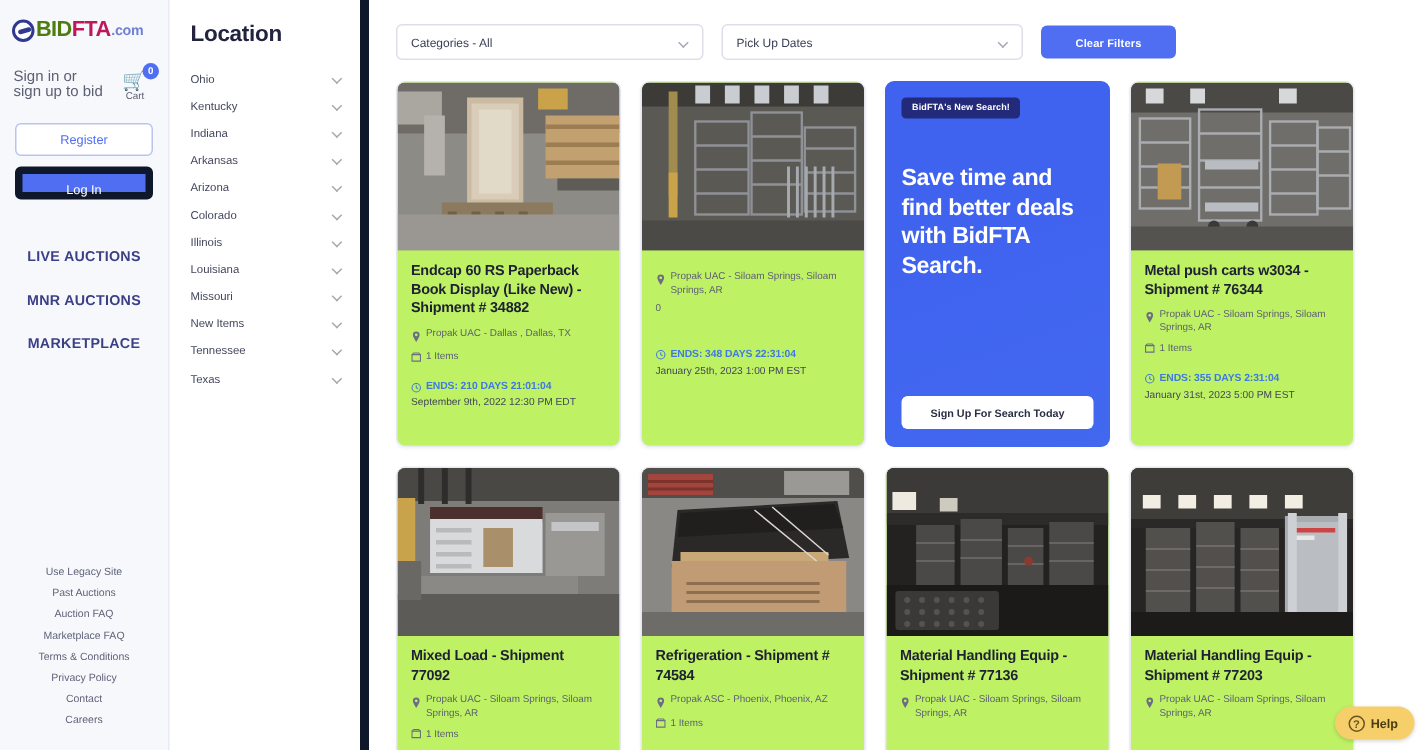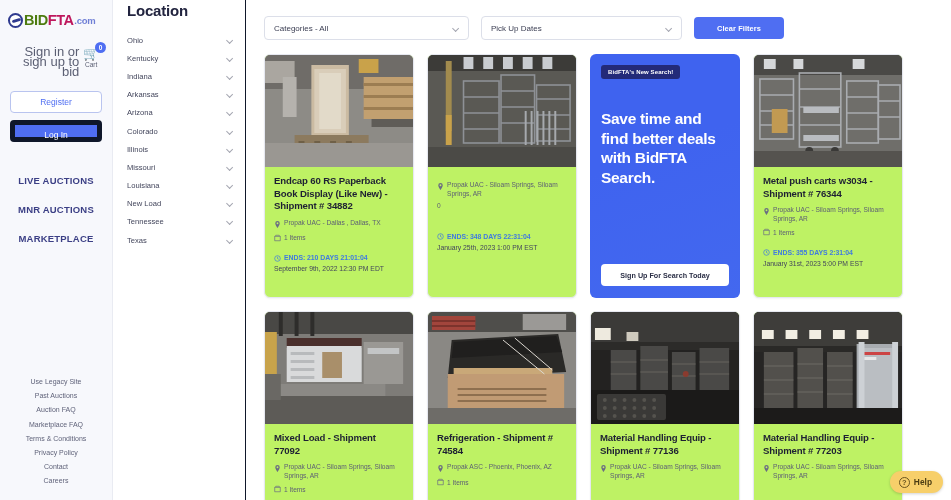--- a/index.html
+++ b/index.html
@@ -35,21 +35,21 @@
     border-radius: 2px; transform: rotate(-16deg);
   }
   .logo-bid { font-size: 14.5px; font-weight: 700; color: #4d7c0f; letter-spacing: -0.4px; }
   .logo-fta { font-size: 14.5px; font-weight: 700; color: #be185d; letter-spacing: -0.4px; }
   .logo-com { font-size: 9.5px; font-weight: 700; color: #6f7fd6; letter-spacing: -0.2px; margin-left: 0.5px; }
 
   .signin-row {
     display: flex; align-items: flex-start; justify-content: space-between;
     margin-top: 17px; padding: 0 2px;
   }
-  .signin-text { font-size: 13px; line-height: 10px; color: #5b5f73; text-align: right; }
+  .signin-text { font-size: 10px; line-height: 10px; color: #5b5f73; }
   .cart-box { position: relative; width: 26px; text-align: center; }
   .cart-badge {
     position: absolute; right: -3px; top: -5px;
     width: 11px; height: 11px; border-radius: 50%;
     background: #4f6ef2; color: #fff; font-size: 6.5px;
     line-height: 11px; text-align: center; font-weight: 600;
   }
   .cart-ico { font-size: 13px; color: #4b5168; line-height: 14px; }
   .cart-label { font-size: 6.6px; color: #5b5f73; margin-top: 0px; }
 
@@ -72,22 +72,22 @@
   .footer-links { margin-top: auto; padding-bottom: 6px; }
   .footer-link {
     display: block; text-align: center;
     font-size: 7px; color: #60637a; padding: 3.6px 0; cursor: pointer;
   }
 
   
   .locpanel {
     width: 133px; flex: 0 0 133px;
     background: #ffffff;
-    border-right: 1px solid #0f172a;
-    padding: 2px 10px 0 14px;
+    border-right: 6px solid #0f172a;
+    padding: 14px 10px 0 14px;
   }
   .loc-title { font-size: 15px; font-weight: 700; color: #22243f; letter-spacing: -0.2px; }
   .loc-list { margin-top: 12px; }
   .loc-item {
     display: flex; align-items: center; justify-content: space-between;
     padding: 4.6px 2px 4.6px 0; cursor: pointer;
   }
   .loc-name { font-size: 7.6px; color: #43465c; }
   .chev {
     width: 7px; height: 7px; position: relative; opacity: .55;
@@ -252,29 +252,29 @@
         </div>
       <div class="loc-item">
           <span class="loc-name">Colorado</span>
           <span class="chev"></span>
         </div>
       <div class="loc-item">
           <span class="loc-name">Illinois</span>
           <span class="chev"></span>
         </div>
       <div class="loc-item">
+          <span class="loc-name">Louisiana</span>
+          <span class="chev"></span>
+        </div>
+      <div class="loc-item">
           <span class="loc-name">Missouri</span>
           <span class="chev"></span>
         </div>
       <div class="loc-item">
-          <span class="loc-name">Louisiana</span>
-          <span class="chev"></span>
-        </div>
-      <div class="loc-item">
-          <span class="loc-name">New Load</span>
+          <span class="loc-name">New Items</span>
           <span class="chev"></span>
         </div>
       <div class="loc-item">
           <span class="loc-name">Tennessee</span>
           <span class="chev"></span>
         </div>
       <div class="loc-item">
           <span class="loc-name">Texas</span>
           <span class="chev"></span>
         </div>

